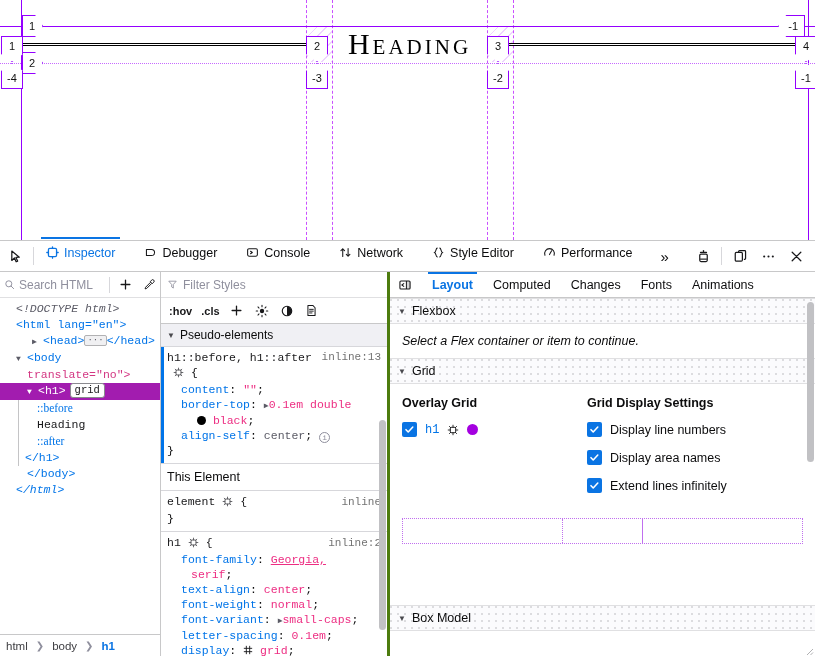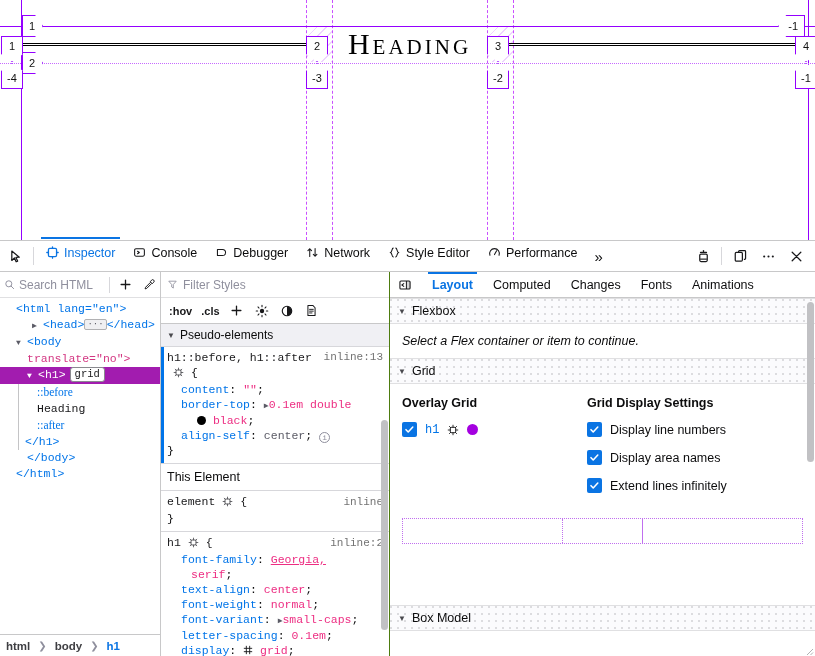--- a/index.html
+++ b/index.html
@@ -100,21 +100,21 @@
     display:flex; align-items:center;
     border-bottom:1px solid #c8c8c9;
     background:#fff;
     padding:0 4px 0 2px;
   }
   .picker-btn {
     width:28px; height:26px; display:flex; align-items:center; justify-content:center;
     border-radius:2px; cursor:pointer;
   }
   .tool-sep { width:1px; height:18px; background:#d7d7db; margin:0 3px; }
-  .dt-tabs { display:flex; align-items:stretch; height:38px; flex:1; }
+  .dt-tabs { display:flex; align-items:stretch; height:38px; flex:1;gap:11px; }
   .dt-tab {
     display:flex; align-items:center; gap:5px;
     padding:0 9px; height:31px; cursor:pointer;
     color:#0c0c0d; font-size:12.5px; white-space:nowrap;
     position:relative;
   }
   .dt-tab.active { color:#0a74e3; }
   .dt-tab.active::before {
     content:""; position:absolute; left:4px; right:4px; top:0; height:2px; background:#0a74e3;
   }
@@ -150,26 +150,26 @@
   .grid-chip {
     display:inline-block; border:1px solid #8a8a8f; border-radius:3px; background:#fff; color:#18181a;
     padding:0 4px; font-size:10.5px; line-height:13px; margin-left:4px; vertical-align:middle;
   }
   .tline { border-left:1px solid #c4c4c6; margin-left:18px; padding-left:0; }
 
   .breadcrumbs {
     height:22px; min-height:22px; border-top:1px solid #c8c8c9; display:flex; align-items:center;
     gap:4px; padding-left:2px; font-size:11.5px; background:#fff;
   }
-  .bc-item { padding:0 4px; color:#3e3e42; cursor:pointer;font-weight:bold;}
+  .bc-item { padding:0 4px; color:#3e3e42; cursor:pointer;}
   .bc-item.active { color:#0a74e3; font-weight:bold;}
   .bc-sep { color:#8f8f9d; font-size:10px;}
 
   
-  .pane-rules { width:229px; min-width:229px; display:flex; flex-direction:column; border-right:1px solid #4d7c0f; position:relative;}
+  .pane-rules { width:229px; min-width:229px; display:flex; flex-direction:column; border-right:3px solid #4d7c0f; position:relative;}
   .filter-bar { height:26px; min-height:26px; display:flex; align-items:center; gap:5px; padding-left:6px; border-bottom:1px solid #e0e0e2; color:#8f8f9d; font-size:12px;}
   .rules-tools { height:26px; min-height:26px; display:flex; align-items:center; gap:3px; padding-left:5px; border-bottom:1px solid #c8c8c9; font-size:11.5px;}
   .rt-text { font-family:Liberation Sans, sans-serif; font-weight:bold; font-size:11px; color:#18181a; padding:0 3px; cursor:pointer;}
   .rt-btn { width:22px; height:20px; display:flex; align-items:center; justify-content:center; cursor:pointer;}
   .rules-scroll { flex:1; overflow:hidden; position:relative;}
   .sec-head { background:#f0f0f4; border-bottom:1px solid #d7d7db; padding:4px 6px; font-size:12px; font-weight:normal; display:flex; align-items:center; gap:5px;}
   .sec-head .tw { font-size:8px; color:#4a4a4f;}
   .rule {
     font-family:"Liberation Mono","DejaVu Sans Mono",monospace;
     font-size:11.5px; line-height:15px;
@@ -294,34 +294,34 @@
             <rect x="3" y="3" width="10" height="10" rx="1.6" fill="none" stroke="#0a74e3" stroke-width="1.6"></rect>
             <path d="M8 1v2M8 13v2M1 8h2M13 8h2" stroke="#0a74e3" stroke-width="1.6" stroke-linecap="round"></path>
           </svg>
         </span>
         <span>Inspector</span>
       </div>
 
       <div class="dt-tab">
         <span class="t-ico">
           <svg width="13" height="13" viewBox="0 0 16 16">
+            <path d="M3 4.2 h6.2 a3.8 3.8 0 0 1 0 7.6 H3 Z" fill="none" stroke="#18181a" stroke-width="1.3" stroke-linejoin="round"></path>
+          </svg>
+        </span>
+        <span>Debugger</span>
+      </div>
+
+      <div class="dt-tab">
+        <span class="t-ico">
+          <svg width="13" height="13" viewBox="0 0 16 16">
             <rect x="2" y="3.5" width="12" height="9" rx="1.6" fill="none" stroke="#18181a" stroke-width="1.3"></rect>
             <path d="M5.6 6.4 L7.8 8 L5.6 9.6" fill="none" stroke="#18181a" stroke-width="1.3" stroke-linecap="round" stroke-linejoin="round"></path>
           </svg>
         </span>
         <span>Console</span>
-      </div>
-
-      <div class="dt-tab">
-        <span class="t-ico">
-          <svg width="13" height="13" viewBox="0 0 16 16">
-            <path d="M3 4.2 h6.2 a3.8 3.8 0 0 1 0 7.6 H3 Z" fill="none" stroke="#18181a" stroke-width="1.3" stroke-linejoin="round"></path>
-          </svg>
-        </span>
-        <span>Debugger</span>
       </div>
 
       <div class="dt-tab">
         <span class="t-ico">
           <svg width="13" height="13" viewBox="0 0 16 16">
             <path d="M4.6 13 V3.4 M4.6 3.4 L2.4 5.8 M4.6 3.4 L6.8 5.8" fill="none" stroke="#18181a" stroke-width="1.3" stroke-linecap="round" stroke-linejoin="round"></path>
             <path d="M11.2 3 V12.6 M11.2 12.6 L9 10.2 M11.2 12.6 L13.4 10.2" fill="none" stroke="#18181a" stroke-width="1.3" stroke-linecap="round" stroke-linejoin="round"></path>
           </svg>
         </span>
         <span>Network</span>
@@ -401,20 +401,23 @@
         <div class="mk-btn">
           <svg width="13" height="13" viewBox="0 0 16 16">
             <path d="M10.6 2.6 a1.8 1.8 0 0 1 2.6 2.6 L11.4 7 L9 4.6 Z" fill="none" stroke="#18181a" stroke-width="1.2" stroke-linejoin="round"></path>
             <path d="M9.4 5.2 L3.2 11.4 L2.6 13.4 L4.6 12.8 L10.8 6.6" fill="none" stroke="#18181a" stroke-width="1.2" stroke-linejoin="round"></path>
           </svg>
         </div>
       </div>
 
       <div class="tree">
         <div class="tnode" style="padding-left:16px;">
+          <span class="doctype">&lt;!DOCTYPE html&gt;</span>
+        </div>
+        <div class="tnode" style="padding-left:16px;">
           <span class="tag">&lt;html lang="en"&gt;</span>
         </div>
         <div class="tnode" style="padding-left:32px;">
           <span class="twisty">▶</span><span class="tag">&lt;head&gt;</span><span class="head-dots">···</span><span class="tag">&lt;/head&gt;</span>
         </div>
         <div class="tnode" style="padding-left:16px;">
           <span class="twisty">▼</span><span class="tag">&lt;body</span>
         </div>
         <div class="tnode" style="padding-left:27px;">
           <span class="attr">translate="no"&gt;</span>
@@ -432,21 +435,21 @@
           <div class="tnode" style="padding-left:18px;">
             <span class="pseudo">::after</span>
           </div>
           <div class="tnode" style="padding-left:6px;">
             <span class="tag">&lt;/h1&gt;</span>
           </div>
         </div>
         <div class="tnode" style="padding-left:27px;">
           <span class="tag">&lt;/body&gt;</span>
         </div>
-        <div class="tnode" style="padding-left:16px;">
+        <div class="tnode" style="padding-left:16px;font-style:italic;">
           <span class="tag">&lt;/html&gt;</span>
         </div>
       </div>
 
       <div class="breadcrumbs">
         <span class="bc-item">html</span>
         <span class="bc-sep">❯</span>
         <span class="bc-item">body</span>
         <span class="bc-sep">❯</span>
         <span class="bc-item active">h1</span>

